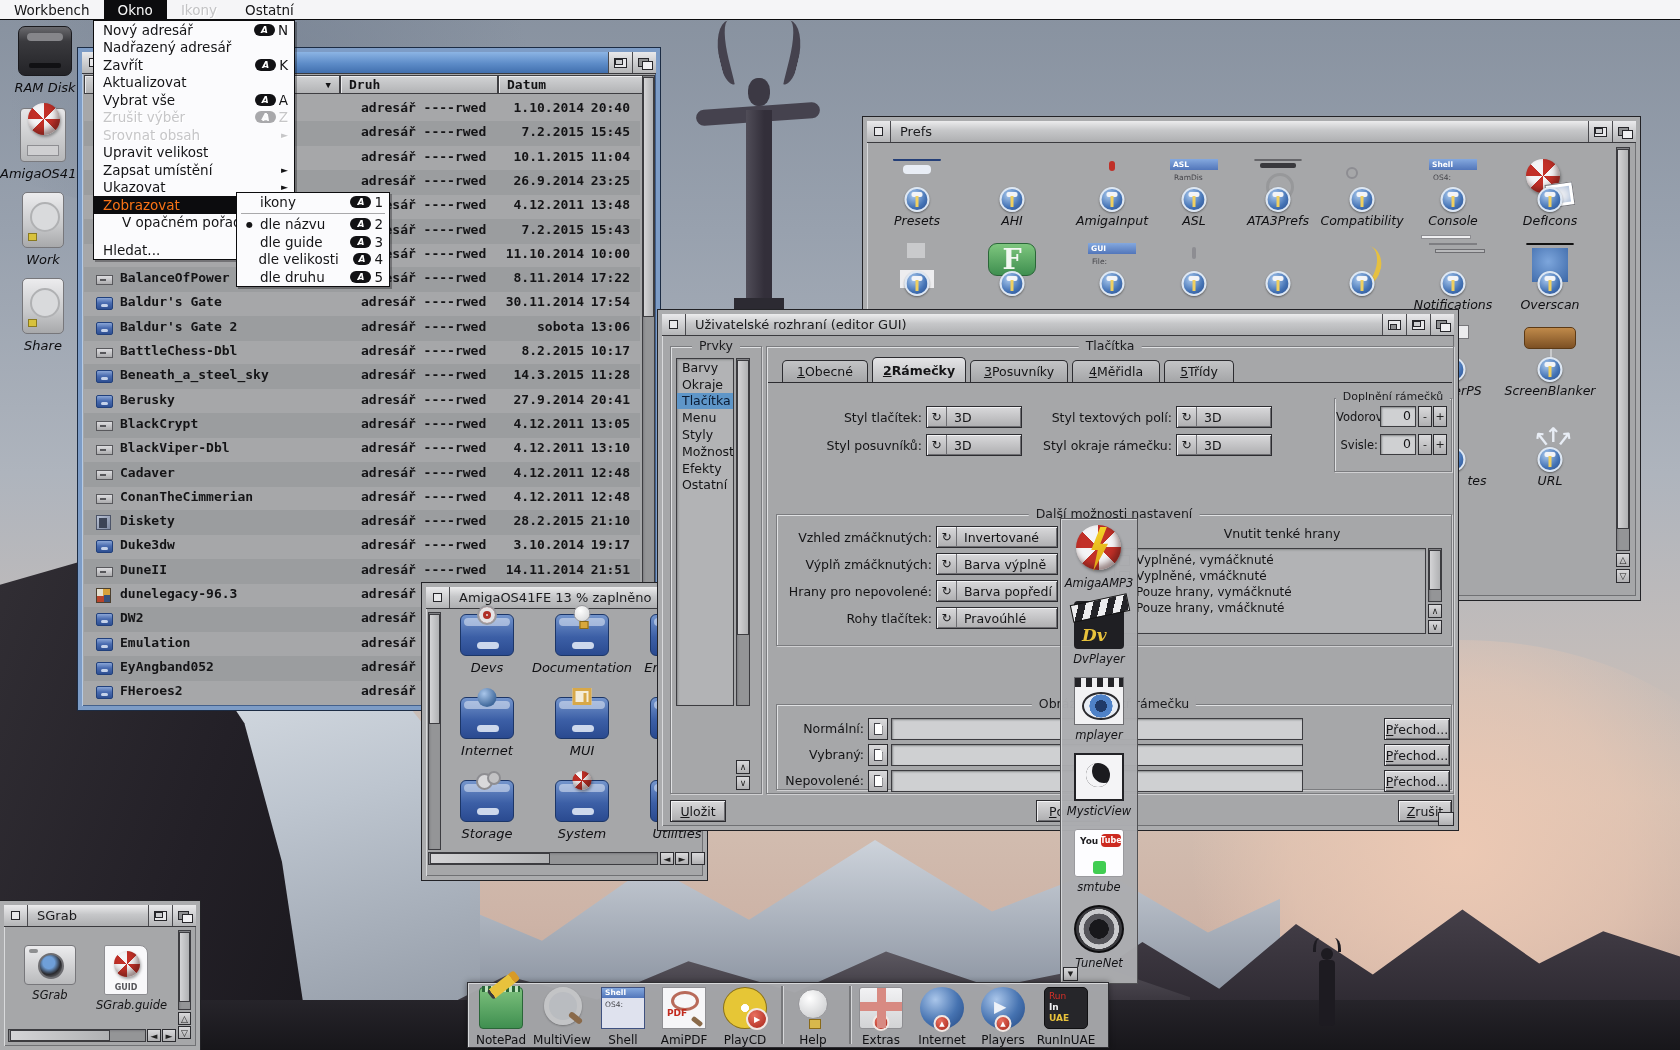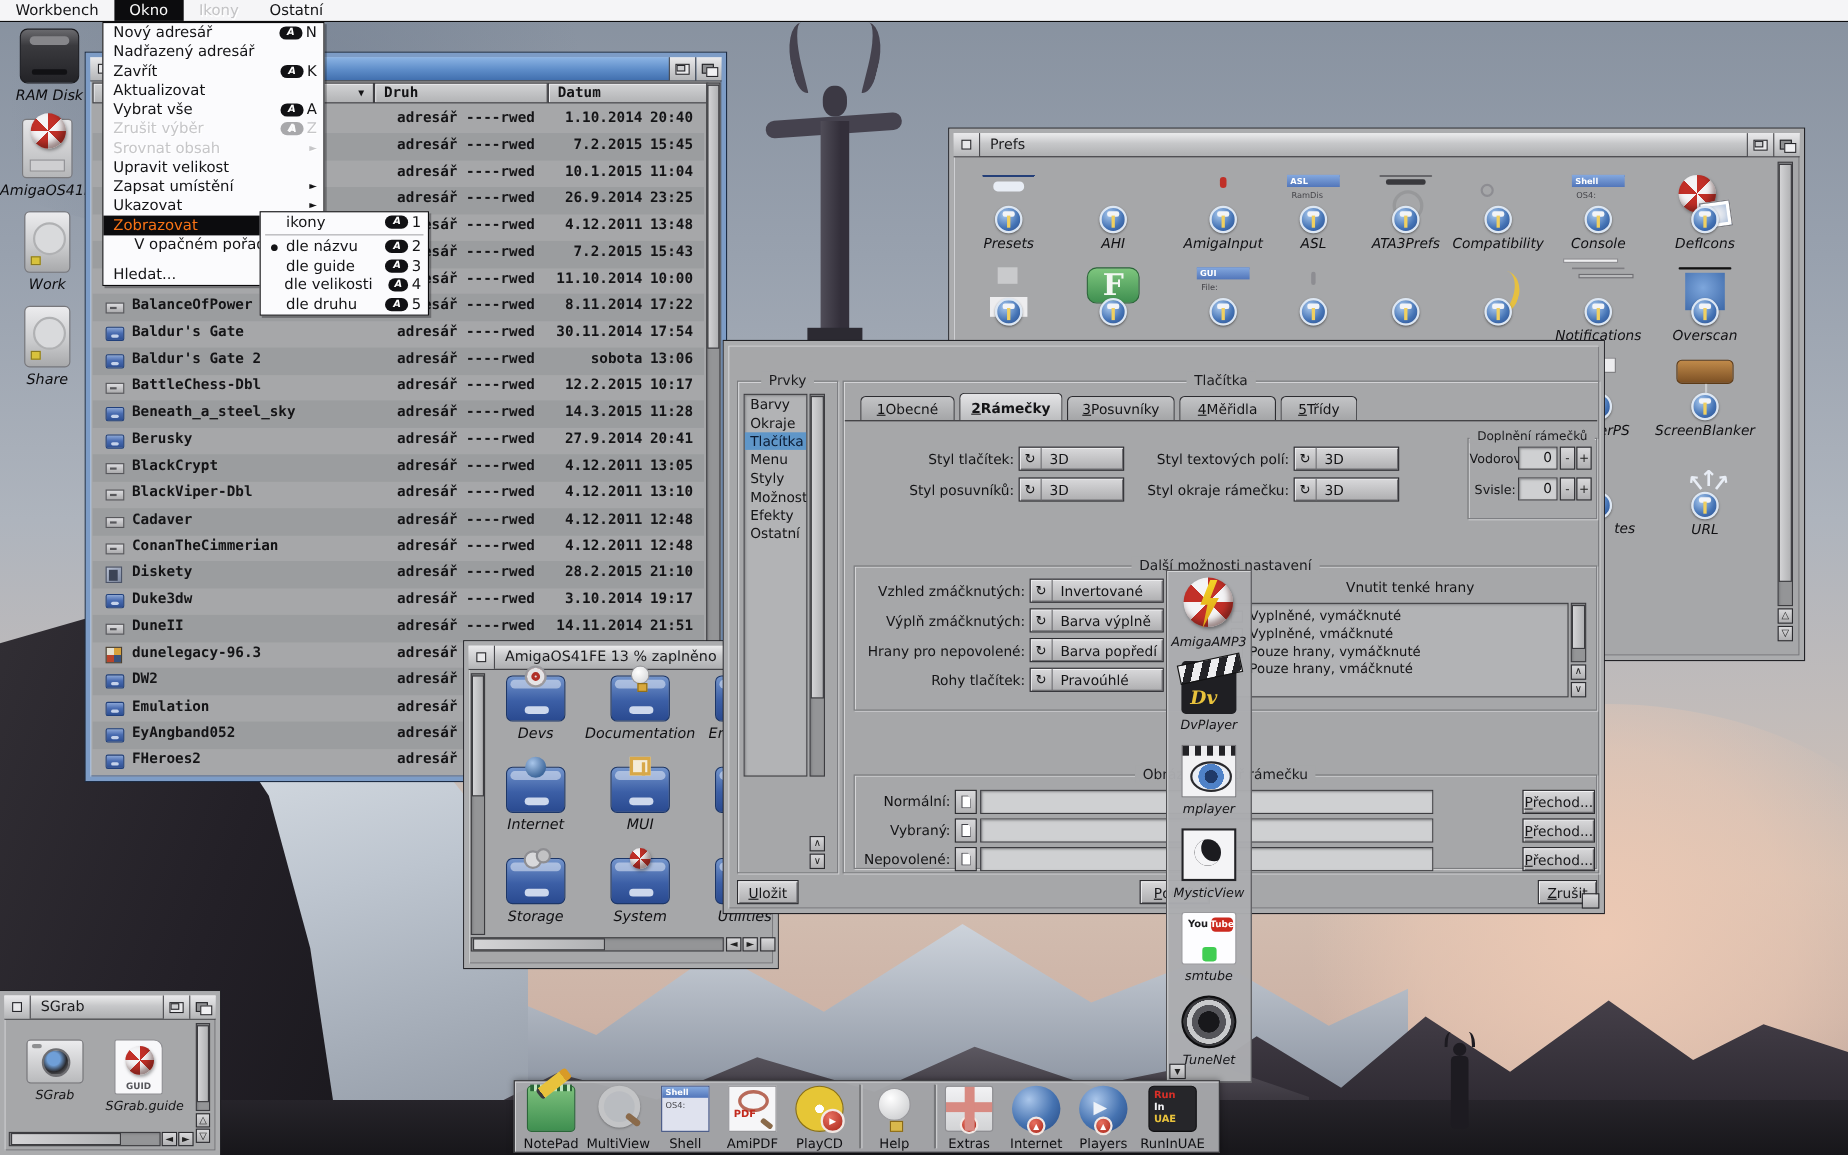--- a/index.html
+++ b/index.html
@@ -255,21 +255,21 @@
   .k-pdf::before{content:"";position:absolute;left:8px;top:3px;width:22px;height:14px;border:3px solid #b86a5a;border-radius:50%;}
   .k-pdf::after{content:"";position:absolute;right:2px;bottom:4px;width:12px;height:5px;background:#8a6a4a;border-radius:2px;transform:rotate(38deg);}
   .k-cd{border-radius:50%;background:radial-gradient(circle,#fff 0 13%,#e6c636 14% 78%,#b2921c 79%);border:1px solid #8a7014;}
   .k-cd::after{content:"▶";position:absolute;right:-2px;bottom:-2px;width:18px;height:18px;border-radius:50%;background:radial-gradient(circle at 35% 30%,#e87060,#a82418);border:2px solid #f2e8e4;color:#fff;font-size:8px;display:flex;align-items:center;justify-content:center;}
   .k-bulb{width:30px;height:30px;margin:2px auto 0;border-radius:50%;background:radial-gradient(circle at 38% 30%,#ffffff,#d2d3d5 75%);border:1px solid #98989c;position:relative;}
   .k-bulb::after{content:"";position:absolute;left:10px;top:29px;width:10px;height:8px;background:#d8b84c;border:1px solid #8a6a18;}
   .k-box{background:linear-gradient(180deg,#f2f2f4,#d2d3d5);border:1px solid #8e8e92;border-radius:3px;}
   .k-box::before{content:"";position:absolute;left:0;top:14px;right:0;height:9px;background:#d88a82;}
   .k-box::after{content:"";position:absolute;left:17px;top:0;width:9px;height:100%;background:#d88a82;}
   .k-runinuae{background:#26262a;border-radius:5px;border:1px solid #101012;}
-  .k-runinuae .r1{position:absolute;left:4px;top:3px;font-size:9px;font-weight:bold;color:#d83028;}
+  .k-runinuae .r1{position:absolute;left:4px;top:3px;font-size:9px;font-weight:normal;color:#d83028;}
   .k-runinuae .r2{position:absolute;left:4px;top:14px;font-size:9px;font-weight:bold;color:#f2f2f4;}
   .k-runinuae .r3{position:absolute;left:4px;top:25px;font-size:9px;font-weight:bold;color:#e8c23c;}
   .k-shellwin{background:#dfe2ee;border:1px solid #3f5180;}
   .k-shellwin::before{content:"";position:absolute;left:0;top:0;right:0;height:10px;background:linear-gradient(180deg,#84a8de,#5276ba);}
   .k-shellwin .wt{position:absolute;left:3px;top:0px;font-size:7.5px;color:#fff;font-weight:bold;}
   .k-shellwin .wb{position:absolute;left:3px;top:12px;font-size:7.5px;color:#45454a;}
   .k-camera{background:linear-gradient(180deg,#ececee,#b9babc);border:1px solid #77777b;border-radius:4px;}
   .k-camera::before{content:"";position:absolute;left:13px;top:7px;width:22px;height:22px;border-radius:50%;background:radial-gradient(circle at 40% 35%,#6f9fd8 0 30%,#2a2a2e 60%,#8e8f91);border:2px solid #6e6e72;}
   .k-camera::after{content:"";position:absolute;left:4px;top:3px;width:9px;height:4px;background:#8e8f91;border-radius:2px;}
   .k-guide{background:#f8f8fa;border:1px solid #8e8e92;border-radius:2px 8px 2px 2px;}
@@ -411,21 +411,21 @@
           <div class="g-drawer-s"></div>
           <span class="nm">Baldur's Gate 2</span>
           <span class="dr">adresář ----rwed</span>
           <span class="dt">sobota</span>
           <span class="tm">13:06</span>
         </div>
         <div class="frow" style="top: 243px;">
           <div class="g-box-s"></div>
           <span class="nm">BattleChess-Dbl</span>
           <span class="dr">adresář ----rwed</span>
-          <span class="dt">12.2.2015</span>
+          <span class="dt">8.2.2015</span>
           <span class="tm">10:17</span>
         </div>
         <div class="frow alt" style="top: 267.3px;">
           <div class="g-drawer-s"></div>
           <span class="nm">Beneath_a_steel_sky</span>
           <span class="dr">adresář ----rwed</span>
           <span class="dt">14.3.2015</span>
           <span class="tm">11:28</span>
         </div>
         <div class="frow" style="top: 291.6px;">
@@ -761,20 +761,36 @@
       </div>
     <div class="sb" style="left:2px;top:265px;width:230px;height:13px;">
       <div class="thumb" style="left:1px;top:0px;width:120px;height:11px;"></div>
     </div>
     <div class="arr" style="left:234px;top:265px;width:14px;height:13px;">◄</div>
     <div class="arr" style="left:249px;top:265px;width:14px;height:13px;">►</div>
     <div class="arr" style="left:265px;top:265px;width:14px;height:13px;"></div>
   </div>
 
   <div class="win" id="gui-win" style="left:658px;top:310px;width:800px;height:520px;z-index:8;">
+    <div class="tbar">
+      <div class="gad">
+          <span class="gi-close"></span>
+        </div>
+      <div class="ttl">Uživatelské rozhraní (editor GUI)</div>
+      <div style="flex:1"></div>
+      <div class="gad r">
+          <span class="gi-icf"></span>
+        </div>
+      <div class="gad r">
+          <span class="gi-zoom"></span>
+        </div>
+      <div class="gad r">
+          <span class="gi-depth"></span>
+        </div>
+    </div>
 
     <div class="grp" style="left:8px;top:32px;width:92px;height:448px;">
       <span class="lg">Prvky</span>
     </div>
     <div class="lst" id="prvky-list" style="left:14px;top:44px;width:58px;height:348px;">
         <div class="litem">Barvy</div>
         <div class="litem">Okraje</div>
         <div class="litem sel">Tlačítka</div>
         <div class="litem">Menu</div>
         <div class="litem">Styly</div>

